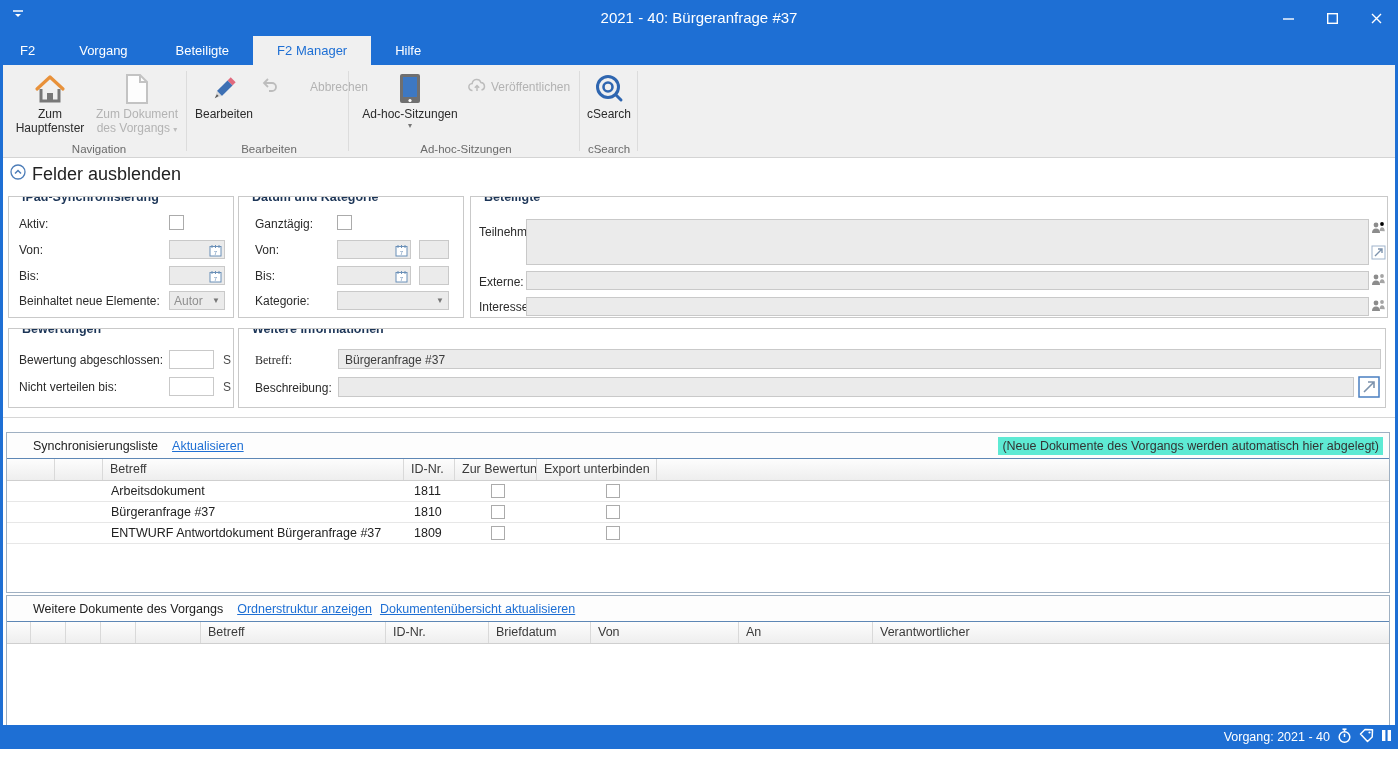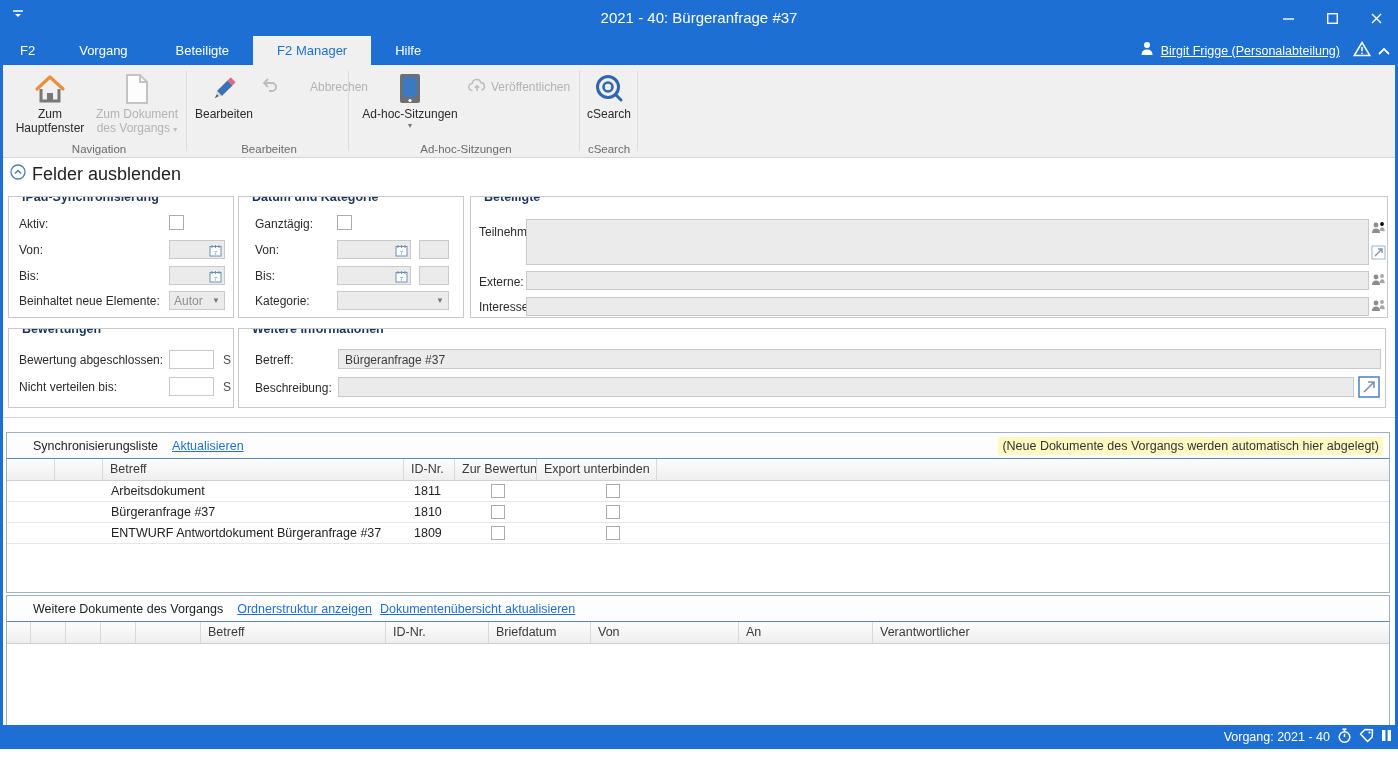--- a/index.html
+++ b/index.html
@@ -50,21 +50,21 @@
   .side-ico { position:absolute; }
   .val-text { position:absolute; font-size:12px; color:#3c3c3c; padding:2px 6px; }
 
   .divider { position:absolute; left:3px; right:3px; top:259px; height:1px; background:#d6d6d6; }
 
   
   .section { position:absolute; left:6px; width:1384px; border:1px solid #9fb0c2; background:#fff; }
   .sec-head { position:relative; height:26px; background:#fdfdfd; border-bottom:1px solid #5e87b5; display:flex; align-items:center; font-size:12.5px; color:#222; }
   .sec-title { margin-left:26px; white-space:nowrap; }
   .sec-link { color:#1e6fd4; margin-left:14px; white-space:nowrap; }
-  .sec-note { margin-left:auto; margin-right:6px; color:#333; background:#fef9c3; padding:2px 4px; white-space:nowrap; }
+  .sec-note { margin-left:auto; margin-right:6px; color:#333; background:#5eead4; padding:2px 4px; white-space:nowrap; }
   .thead { display:flex; height:22px; background:linear-gradient(#fdfdfd,#eeeeee); border-bottom:1px solid #cfcfcf; font-size:12.5px; color:#3a3a3a; }
   .th { border-right:1px solid #d9d9d9; padding:3px 0 0 7px; overflow:hidden; white-space:nowrap; }
   .trow { position:relative; height:21px; border-bottom:1px solid #e7e7e7; font-size:12.5px; color:#222; }
   .td-text { position:absolute; top:3px; white-space:nowrap; }
   .row-cb { position:absolute; top:3px; width:14px; height:14px; background:#fff; border:1px solid #ababab; }
 
   
   .statusbar { position:absolute; left:0; bottom:0; width:1398px; height:24px; background:#1e6fd4; color:#fff; font-size:12.5px; display:flex; align-items:center; }
   .sb-left { margin-left:8px; }
   .sb-right { margin-left:auto; margin-right:6px; display:flex; align-items:center; gap:7px; }
@@ -100,41 +100,20 @@
       </div>
     </div>
   </div>
 
   <div class="tabrow">
     <div class="tab first">F2</div>
     <div class="tab">Vorgang</div>
     <div class="tab">Beteiligte</div>
     <div class="tab active">F2 Manager</div>
     <div class="tab">Hilfe</div>
-    <div class="tabrow-right">
-      <span>
-        <svg width="14" height="15" viewBox="0 0 14 15">
-            <circle cx="7" cy="4" r="3" fill="#fff"></circle>
-            <path d="M1.5 14 q0-5.5 5.5-5.5 q5.5 0 5.5 5.5 z" fill="#fff"></path>
-          </svg>
-      </span>
-      <a class="user-link" href="#">Birgit Frigge (Personalabteilung)</a>
-      <span style="margin-left:6px;">
-        <svg width="18" height="16" viewBox="0 0 18 16">
-            <path d="M9 1.5 L16.8 14.5 H1.2 Z" fill="none" stroke="#fff" stroke-width="1.5"></path>
-            <path d="M9 6 v4.2" stroke="#fff" stroke-width="1.6"></path>
-            <circle cx="9" cy="12.3" r="0.9" fill="#fff"></circle>
-          </svg>
-      </span>
-      <span>
-        <svg width="12" height="9" viewBox="0 0 12 9">
-            <path d="M1 7 L6 2 L11 7" fill="none" stroke="#fff" stroke-width="1.8"></path>
-          </svg>
-      </span>
-    </div>
   </div>
 
   <div class="ribbon">
 
     <div class="bigbtn" style="left:14px; width:72px;">
       <div class="bicon">
         <svg width="32" height="32" viewBox="0 0 32 32">
           <path d="M3 16 L16 4 L29 16" fill="none" stroke="#e8913a" stroke-width="3.2" stroke-linecap="round" stroke-linejoin="round"></path>
           <path d="M7 16 v12 h18 v-12" fill="none" stroke="#787878" stroke-width="3"></path>
           <rect x="13" y="20" width="6" height="8" fill="#787878"></rect>
@@ -341,21 +320,21 @@
       <div class="flabel" style="left:10px; top:24px;">Bewertung abgeschlossen:</div>
       <div class="ginput" style="left:160px; top:21px; width:45px; height:19px; background:#fff;"></div>
       <div class="clipS" style="left:214px; top:24px;">S</div>
       <div class="flabel" style="left:10px; top:51px;">Nicht verteilen bis:</div>
       <div class="ginput" style="left:160px; top:48px; width:45px; height:19px; background:#fff;"></div>
       <div class="clipS" style="left:214px; top:51px;">S</div>
     </div>
 
     <div class="groupbox" style="left:238px; top:170px; width:1148px; height:80px;">
       <div class="gb-legend">Weitere Informationen</div>
-      <div class="flabel" style="left:16px; top:24px;">Betreff:</div>
+      <div class="flabel" style="left:16px; top:24px;font-family:Liberation Serif, serif;">Betreff:</div>
       <div class="ginput" style="left:99px; top:20px; width:1043px; height:20px;">
         <div class="val-text" style="left:0; top:1px;">Bürgeranfrage #37</div>
       </div>
       <div class="flabel" style="left:16px; top:52px;">Beschreibung:</div>
       <div class="ginput" style="left:99px; top:48px; width:1016px; height:20px;"></div>
       <span class="side-ico" style="left:1119px; top:47px;">
         <svg width="22" height="22" viewBox="0 0 22 22">
             <rect x="1" y="1" width="20" height="20" fill="#fff" stroke="#4a7fc1" stroke-width="1.5"></rect>
             <path d="M6 16 L16 6 M10 6 h6 v6" fill="none" stroke="#7d93ad" stroke-width="1.6"></path>
           </svg>

